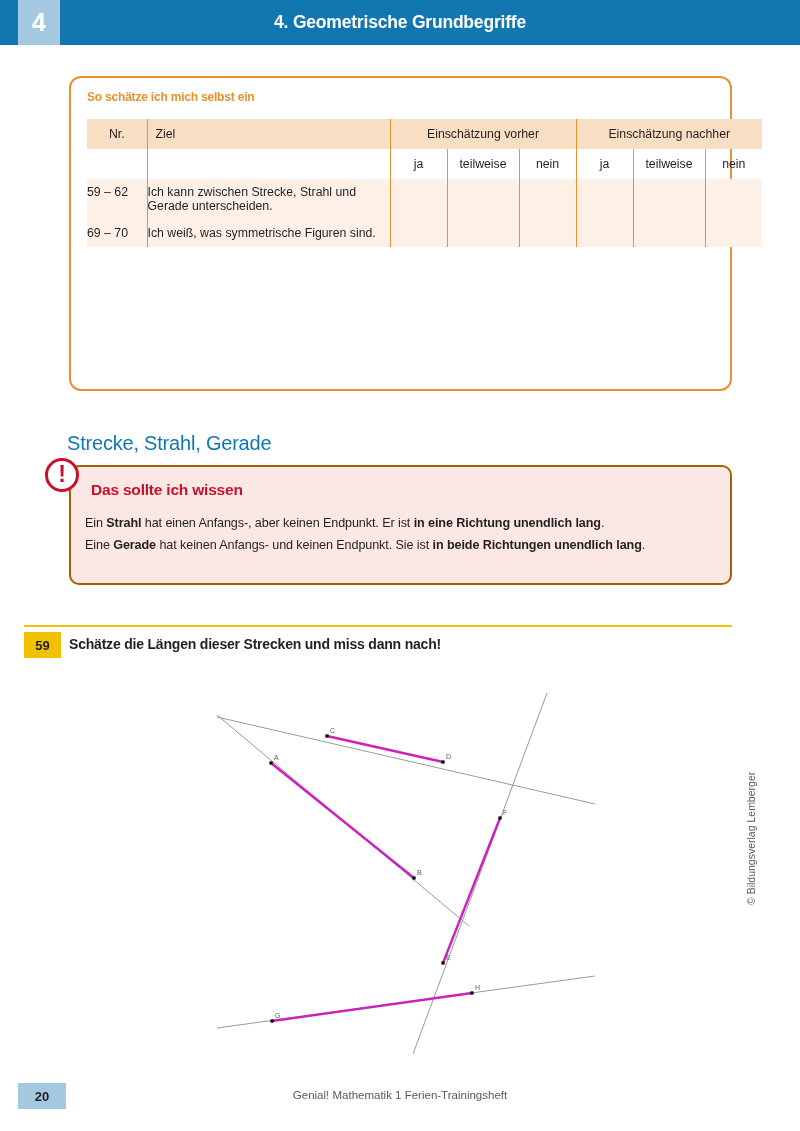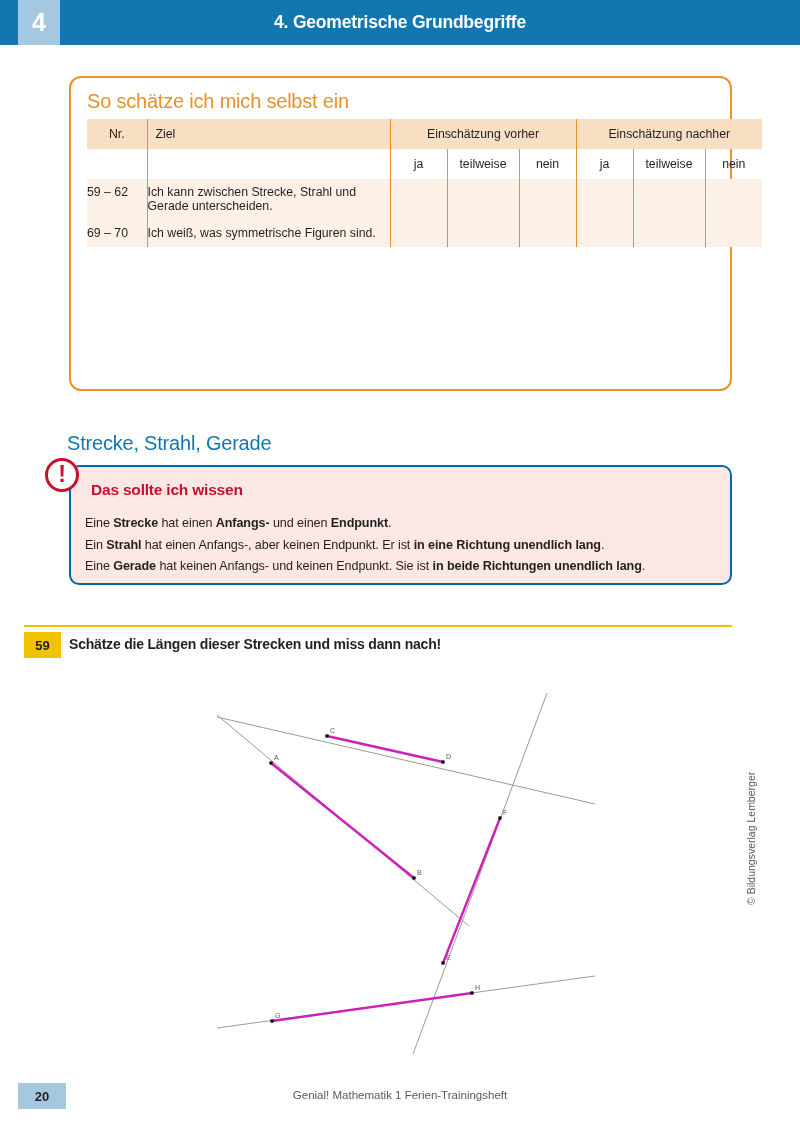--- a/index.html
+++ b/index.html
@@ -53,22 +53,22 @@
     position: absolute;
     left: 69px; top: 76px;
     width: 663px; height: 315px;
     border: 2px solid #e8912d;
     border-radius: 12px;
     background: #ffffff;
   }
   .assess-title {
     position: absolute;
     left: 16px; top: 12px;
-    font-size: 20px;
-    font-weight: normal;
+    font-size: 12px;
+    font-weight: bold;
     color: #e8912d;
     letter-spacing: -0.2px;
   }
 
   .assess-table {
     position: absolute;
     left: 16px; top: 41px;
     width: 646px;
     border-collapse: collapse;
     table-layout: fixed;
@@ -102,21 +102,21 @@
     font-weight: normal;
     color: #1277b0;
     letter-spacing: -0.2px;
   }
 
   
   .know-box {
     position: absolute;
     left: 69px; top: 465px;
     width: 663px; height: 120px;
-    border: 2px solid #0369a1;
+    border: 2px solid #a16207;
     border-radius: 10px;
     background: #fbe8e4;
   }
   .know-icon {
     position: absolute;
     left: 45px; top: 458px;
     width: 34px; height: 34px;
     border-radius: 50%;
     background: #ffffff;
     border: 3px solid #c8102e;
@@ -295,21 +295,20 @@
     </tr>
   </tbody>
     </table>
 </div>
 
 <div class="section-heading">Strecke, Strahl, Gerade</div>
 
 <div class="know-box">
   <div class="know-title">Das sollte ich wissen</div>
   <div class="know-lines">
-      <p><span>Eine </span><b>Strecke</b><span> hat einen </span><b>Anfangs-</b><span> und einen </span><b>Endpunkt</b><span>.</span></p>
       <p><span>Ein </span><b>Strahl</b><span> hat einen Anfangs-, aber keinen Endpunkt. Er ist </span><b>in eine Richtung unendlich lang</b><span>.</span></p>
       <p><span>Eine </span><b>Gerade</b><span> hat keinen Anfangs- und keinen Endpunkt. Sie ist </span><b>in beide Richtungen unendlich lang</b><span>.</span></p>
     </div>
 </div>
 <div class="know-icon">
   <span>!</span>
 </div>
 
 <div class="task-rule"></div>
 <div class="task-badge">59</div>

